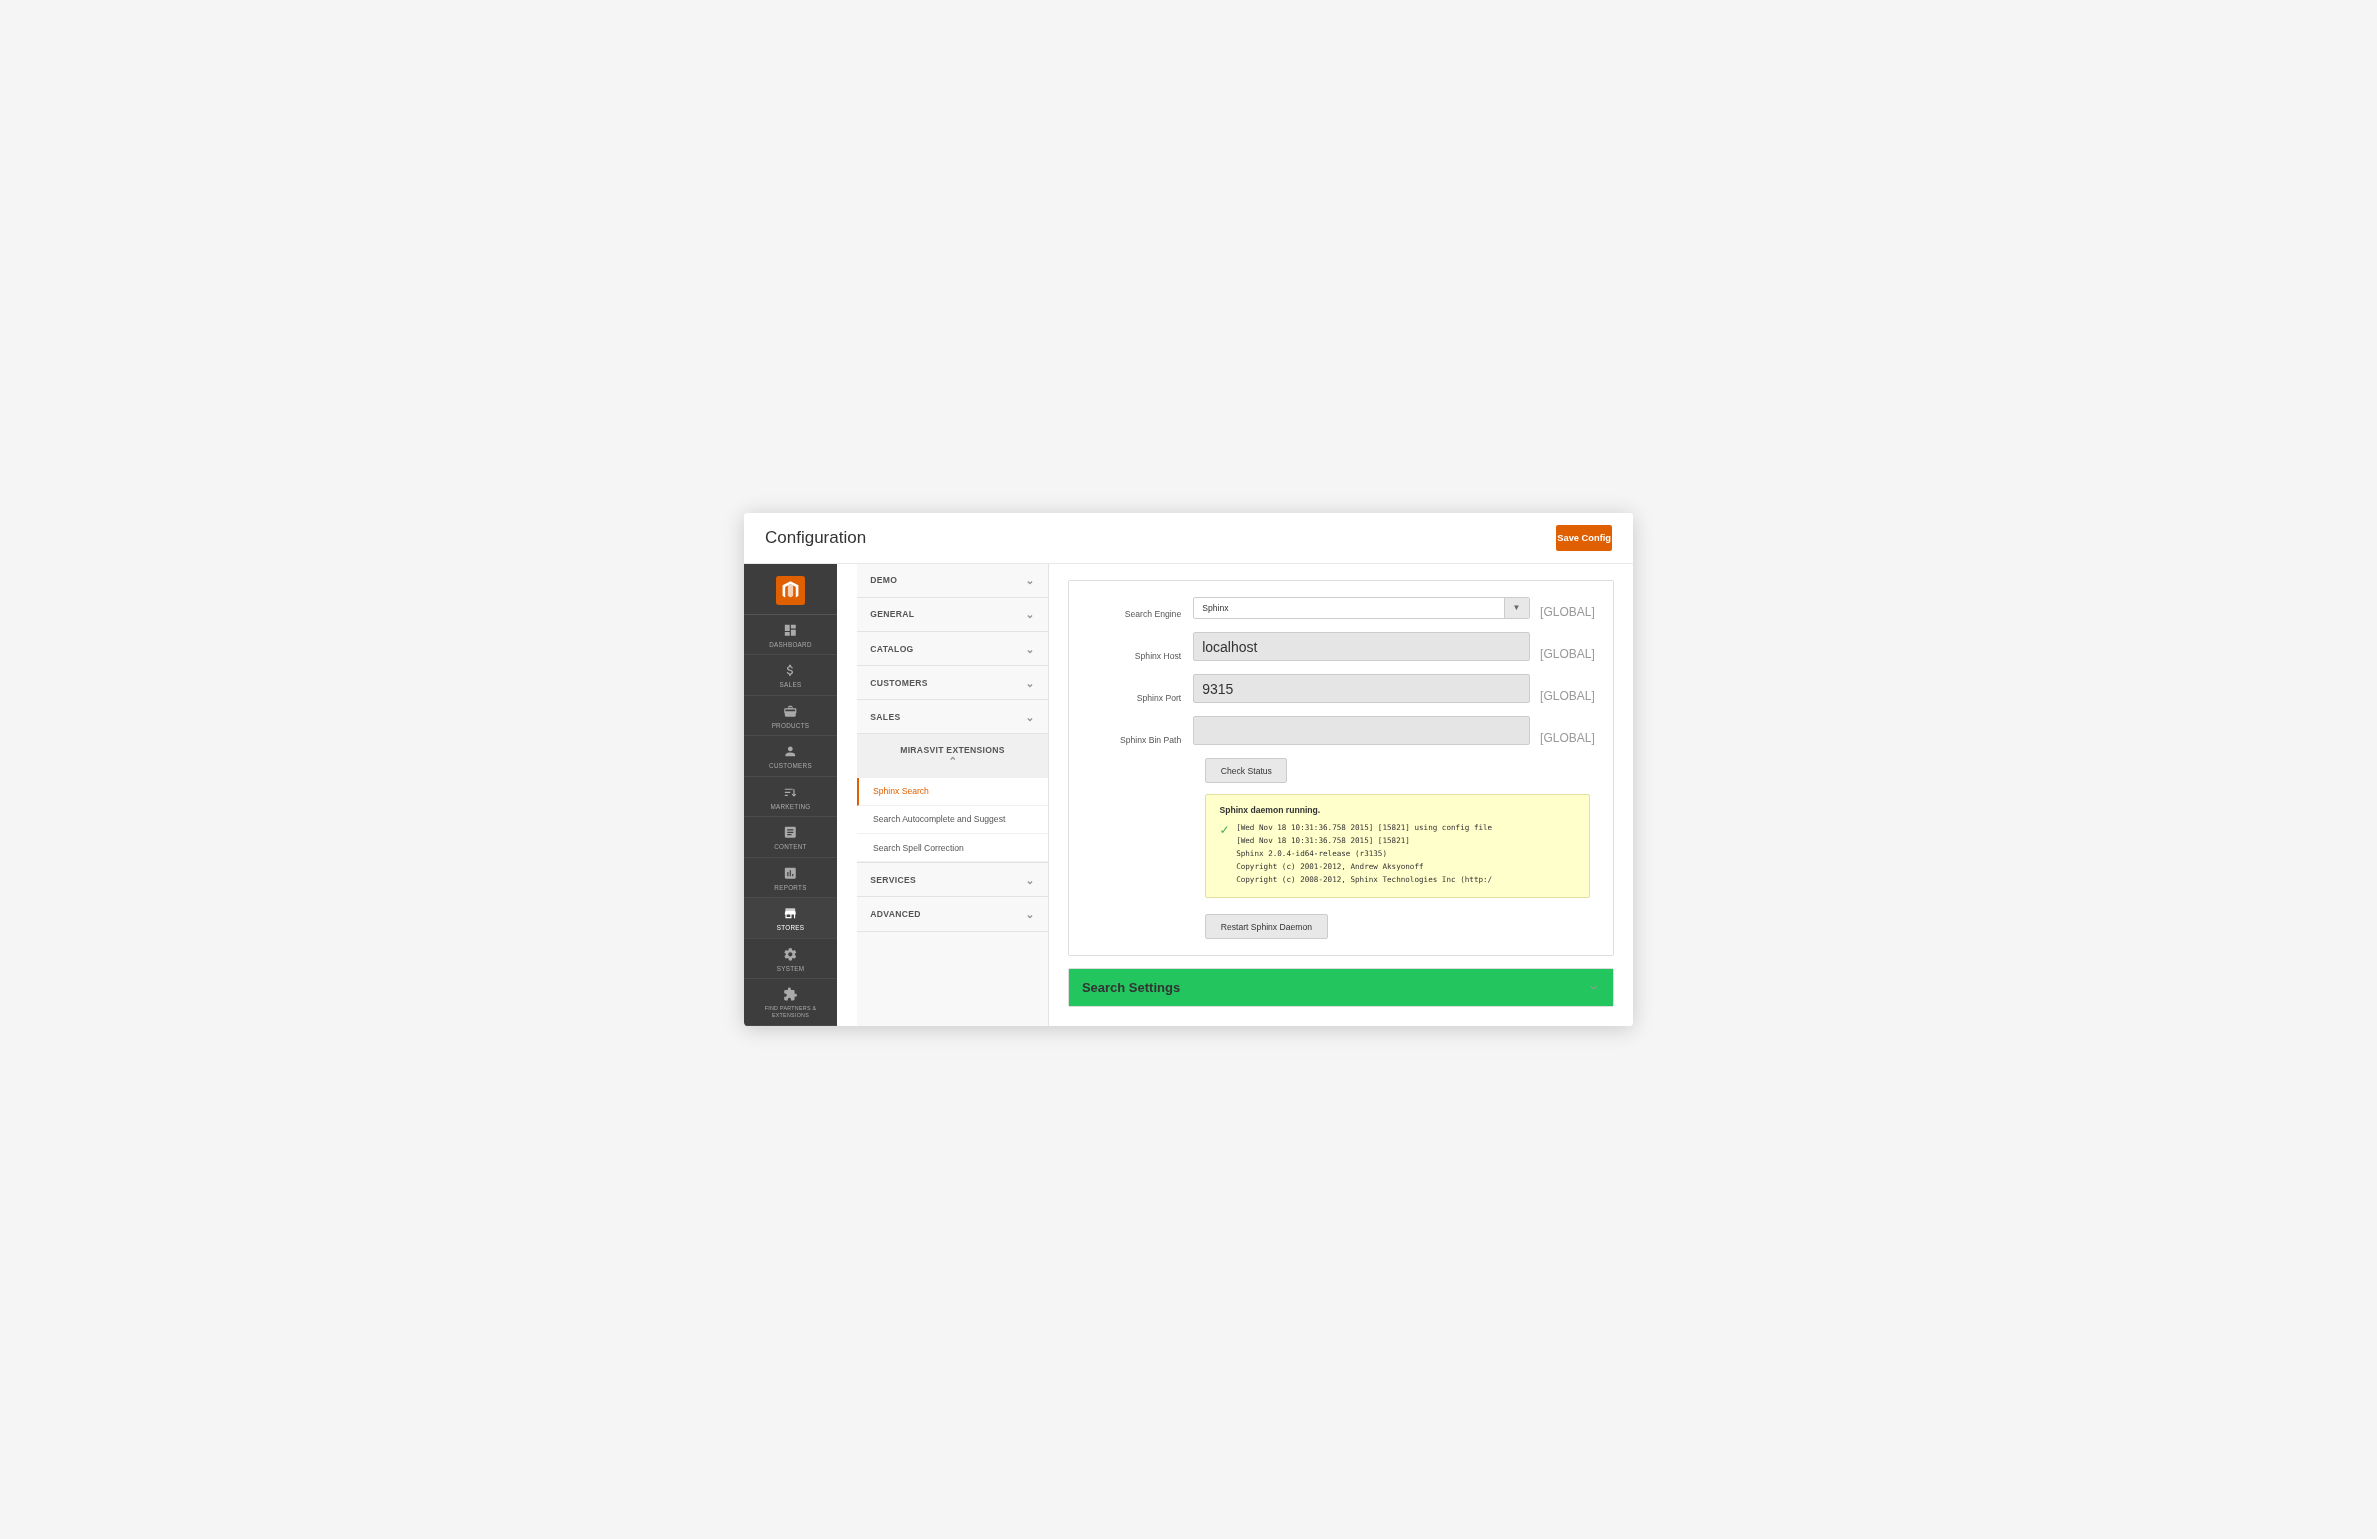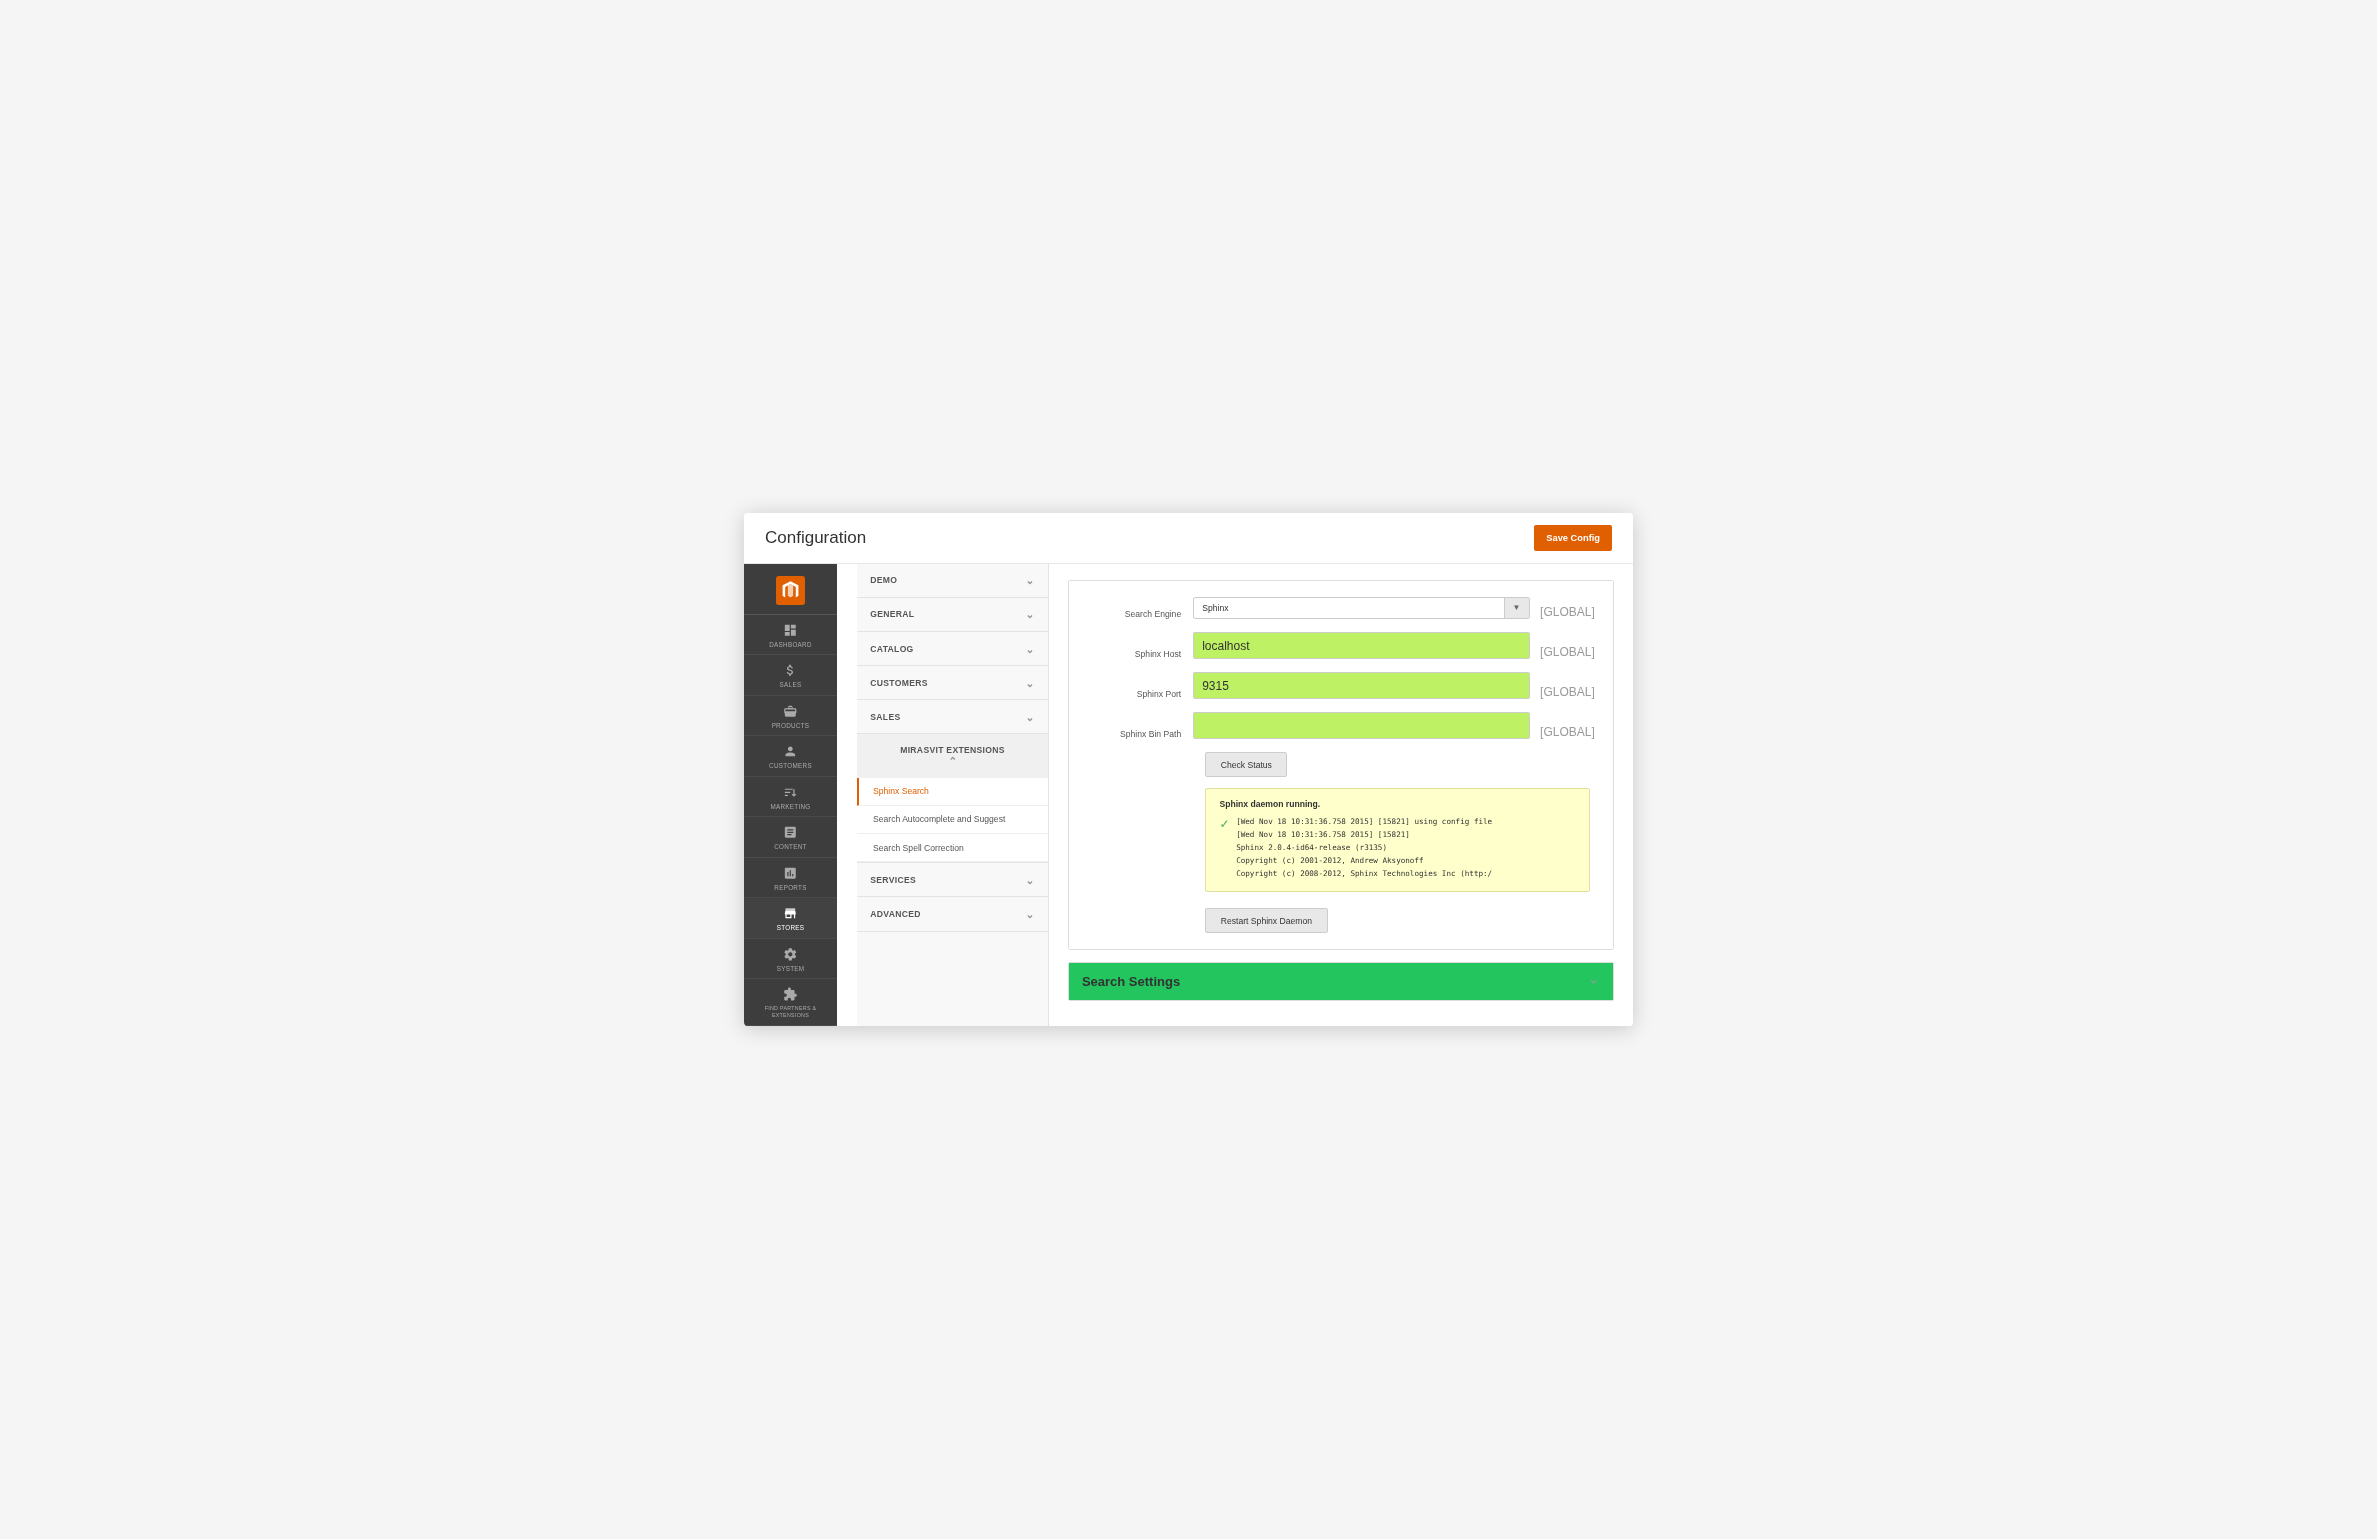--- a/index.html
+++ b/index.html
@@ -31,21 +31,21 @@
     }
     .page-title {
       font-size: 17px;
       font-weight: 400;
       color: #333;
     }
     .save-config-btn {
       background: #e05f00;
       color: #fff;
       border: none;
-      padding: 8px 12px;
+      padding: 8px 1px;
       font-size: 9.3px;
       font-weight: 600;
       border-radius: 2px;
       cursor: pointer;
     }
 
     
     .main-layout {
       display: flex;
       flex: 1;
@@ -189,23 +189,23 @@
     }
     .form-field {
       flex: 1;
     }
     .form-field input[type="text"] {
       width: 100%;
       max-width: 385px;
       padding: 5.3px 8px;
       border: 0.7px solid #ccc;
       border-radius: 2px;
-      font-size: 12px;
-      color: #333;
-      background: #bef264;
+      font-size: 14px;
+      color: #333;
+      background: #e5e5e5;
     }
     .form-field-select {
       width: 100%;
       max-width: 385px;
       display: flex;
       align-items: center;
       border: 0.7px solid #ccc;
       border-radius: 2px;
       background: #fff;
       overflow: hidden;

